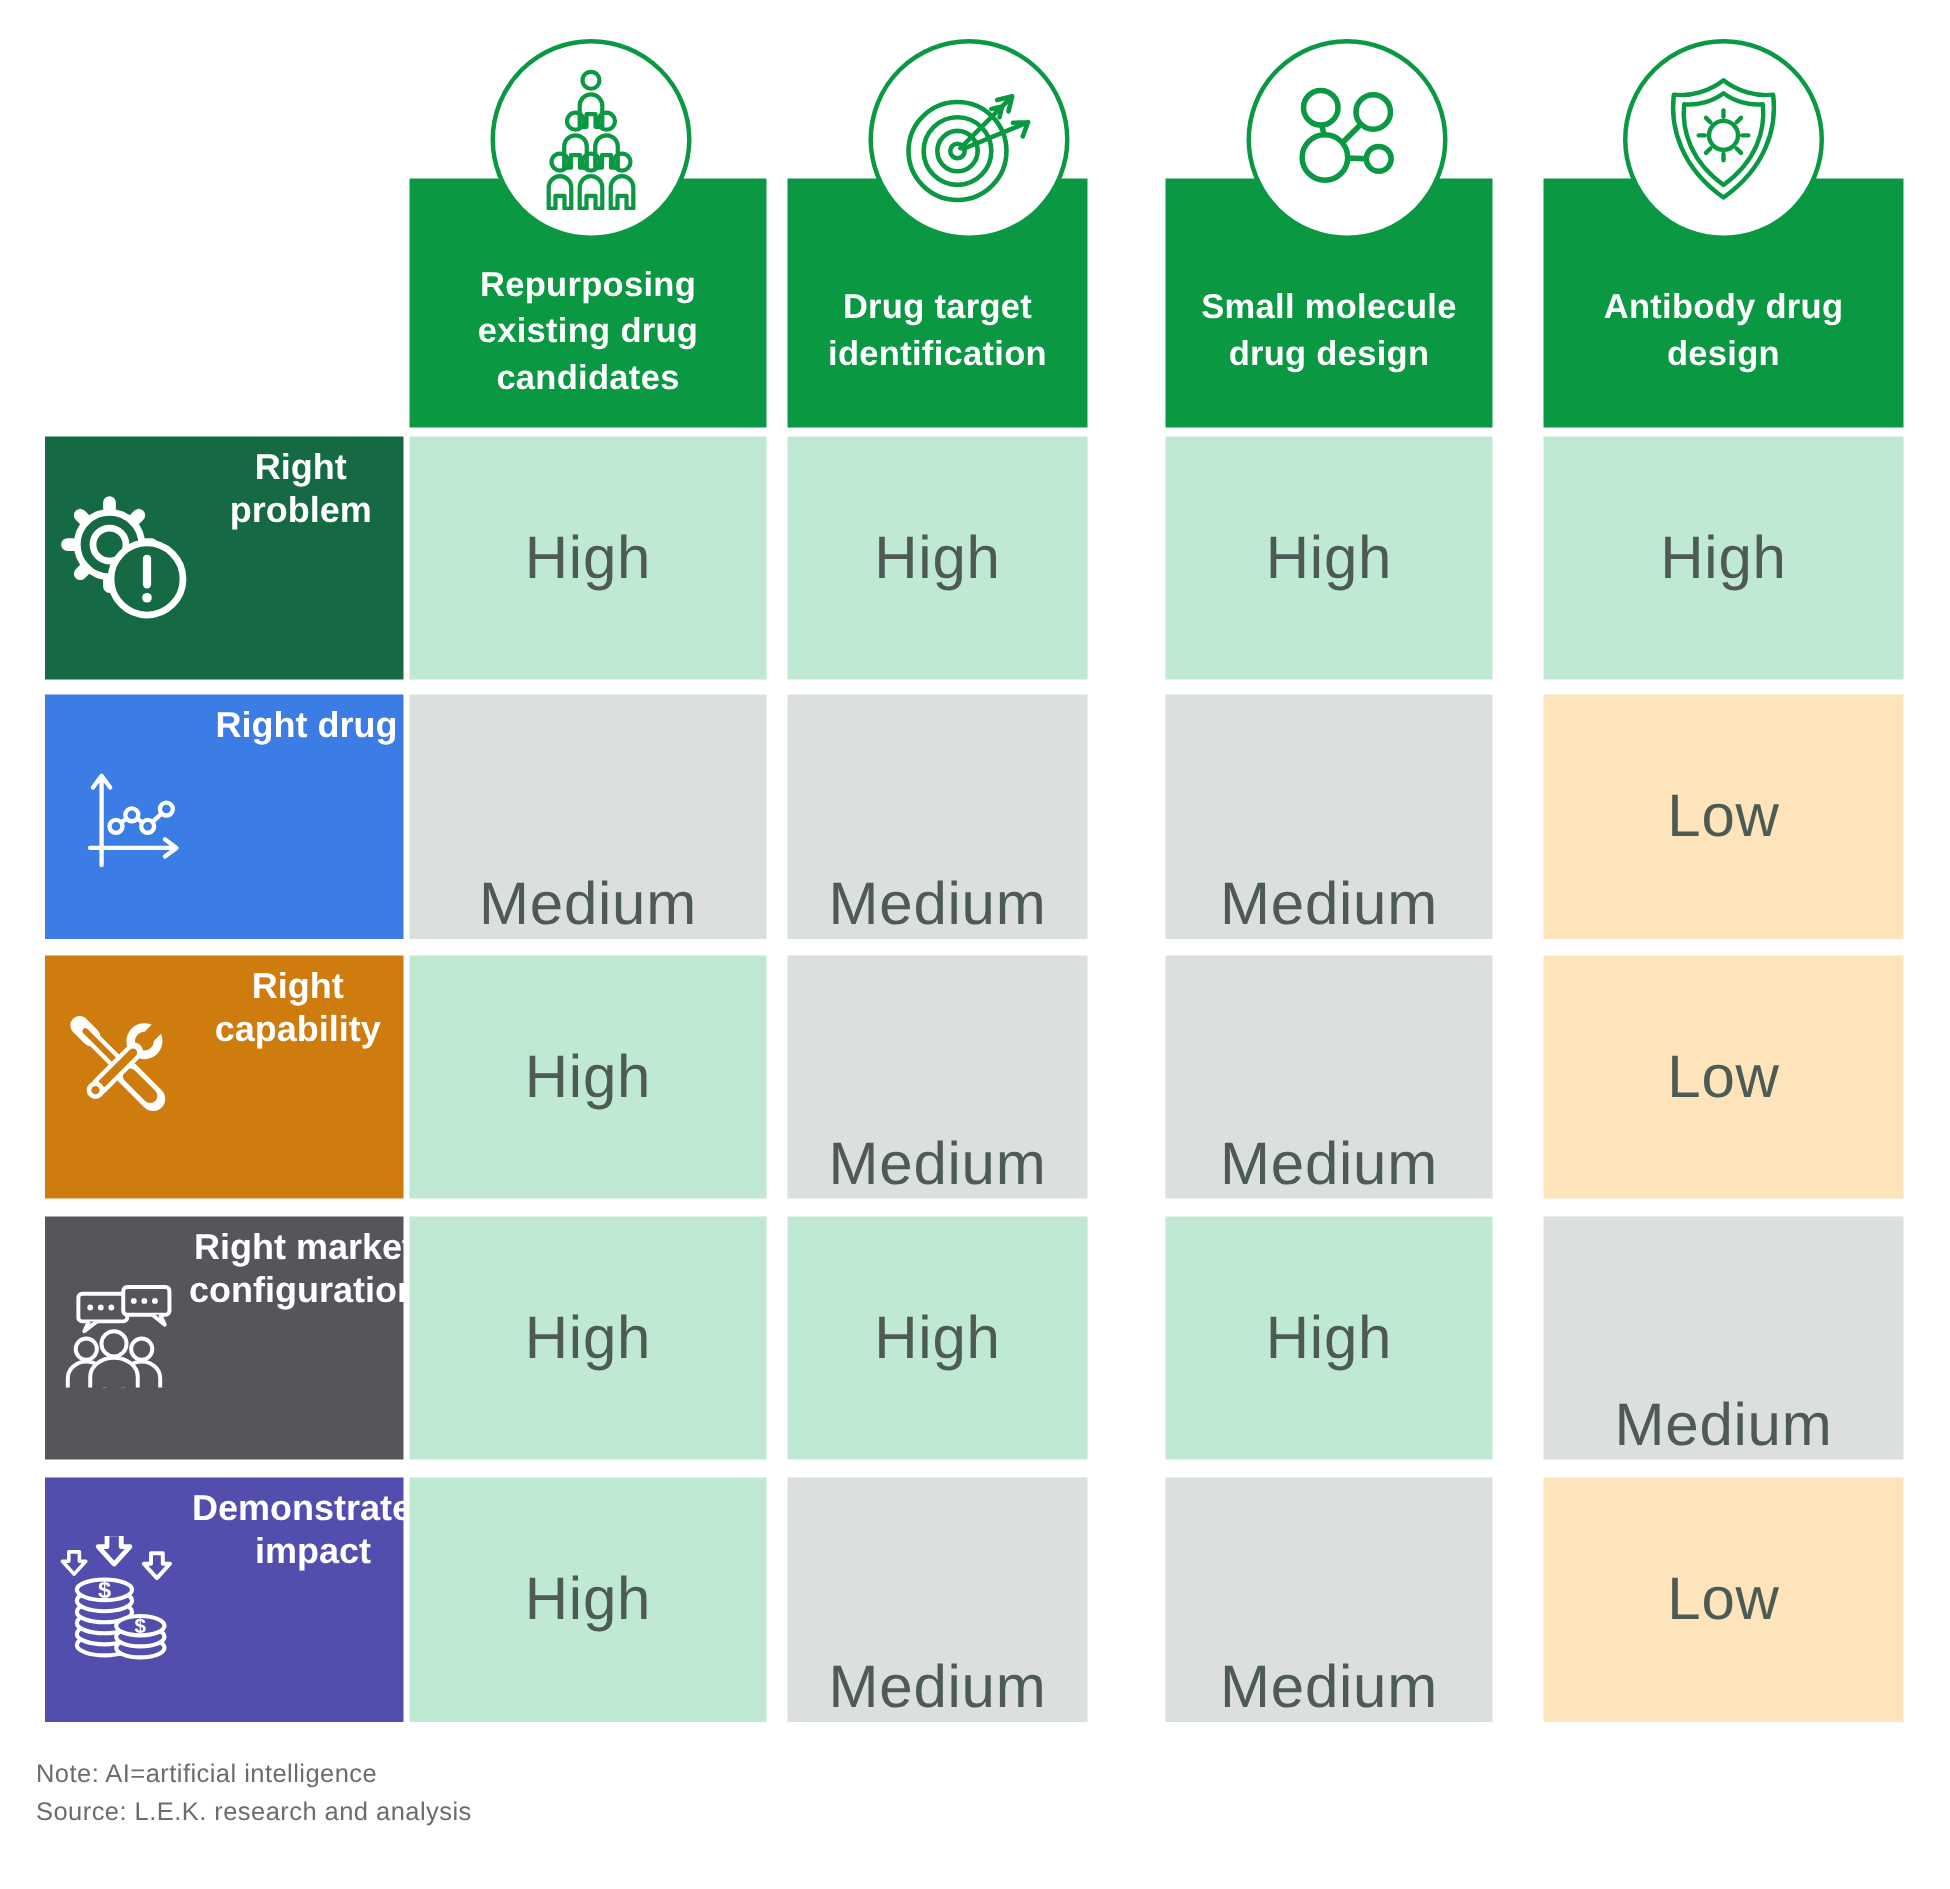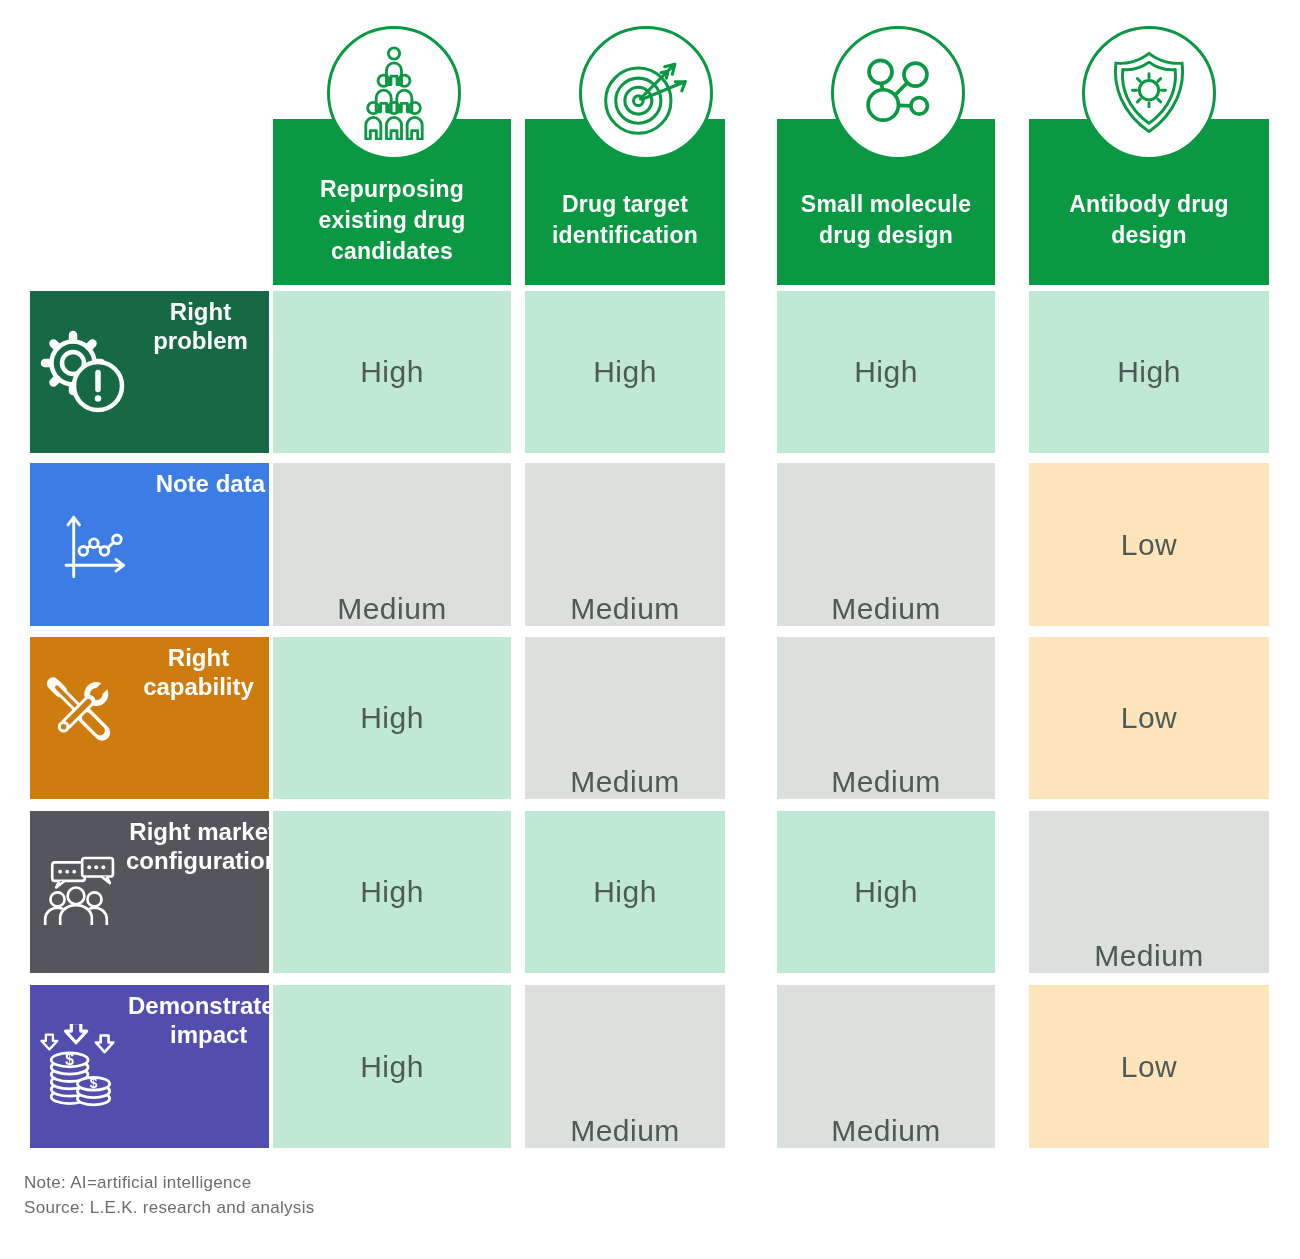--- a/index.html
+++ b/index.html
@@ -16,21 +16,21 @@
   .circ{top:26px;width:134px;height:134px;background:#fff;border:3.5px solid #0a9843;border-radius:50%;
         box-sizing:border-box;display:flex;align-items:center;justify-content:center;}
   .circ0{left:327px}.circ1{left:579px}.circ2{left:831px}.circ3{left:1082px}
 
   .rowhead{left:15px;width:239px;display:flex;box-sizing:border-box;padding-top:6px;margin-left:15px;}
   .rh-icon{margin:auto;}
   .rh-icon svg{display:block;}
   .rh-label{color:#fff;font-weight:bold;font-size:24px;line-height:29px;text-align:center;padding:0 4px 12px 4px;}
 
   .cell{display:flex;align-items:center;justify-content:center;box-sizing:border-box;}
-  .cell-text{color:#4e5b55;font-size:30px;letter-spacing:.5px;}
+  .cell-text{color:#4e5b55;font-size:40px;letter-spacing:.5px;}
   [data-level="High"]{background:#bfe9d3;}
   [data-level="Medium"]{background:#dce0dd;align-items:flex-end;}
   [data-level="Low"]{background:#fde4bb;}
 
   .notes{left:24px;top:1170px;color:#6a6c70;font-size:17px;line-height:25px;letter-spacing:.3px;}
 
   .ic-green{color:#0a9843;}
   .ic-white{color:#fff;}
   svg{fill:none;stroke:currentColor;}
   svg text{stroke:none;}
@@ -116,21 +116,21 @@
     <svg width="98" height="96" viewBox="0 0 100 100" stroke-width="3" stroke-linecap="round" stroke-linejoin="round">
       <path d="M32,80 V18 M32,18 l-6,8 M32,18 l6,8"></path>
       <path d="M24,68 H84 M84,68 l-8,-6 M84,68 l-8,6"></path>
       <path d="M42,53 L53,45 64,53 77,41"></path>
       <circle cx="42" cy="53" r="4.5" fill="#3b7de4"></circle>
         <circle cx="53" cy="45" r="4.5" fill="#3b7de4"></circle>
       <circle cx="64" cy="53" r="4.5" fill="#3b7de4"></circle>
         <circle cx="77" cy="41" r="4.5" fill="#3b7de4"></circle>
     </svg>
   </div>
-  <div class="rh-label">Note data</div>
+  <div class="rh-label">Right drug</div>
 </div>
 
 <div class="abs rowhead r2" style="background: rgb(207, 124, 14);">
   <div class="rh-icon ic-white">
     <svg width="98" height="96" viewBox="0 0 100 100" stroke-linecap="round">
 
       <path d="M23,11 L31,19" stroke-width="13"></path>
       <path d="M27,15 L58,46" stroke-width="10"></path>
       <path d="M56,44 L74,62" stroke-width="17"></path>
       <path d="M27,15 L52,40" stroke="#cf7c0e" stroke-width="4"></path>

